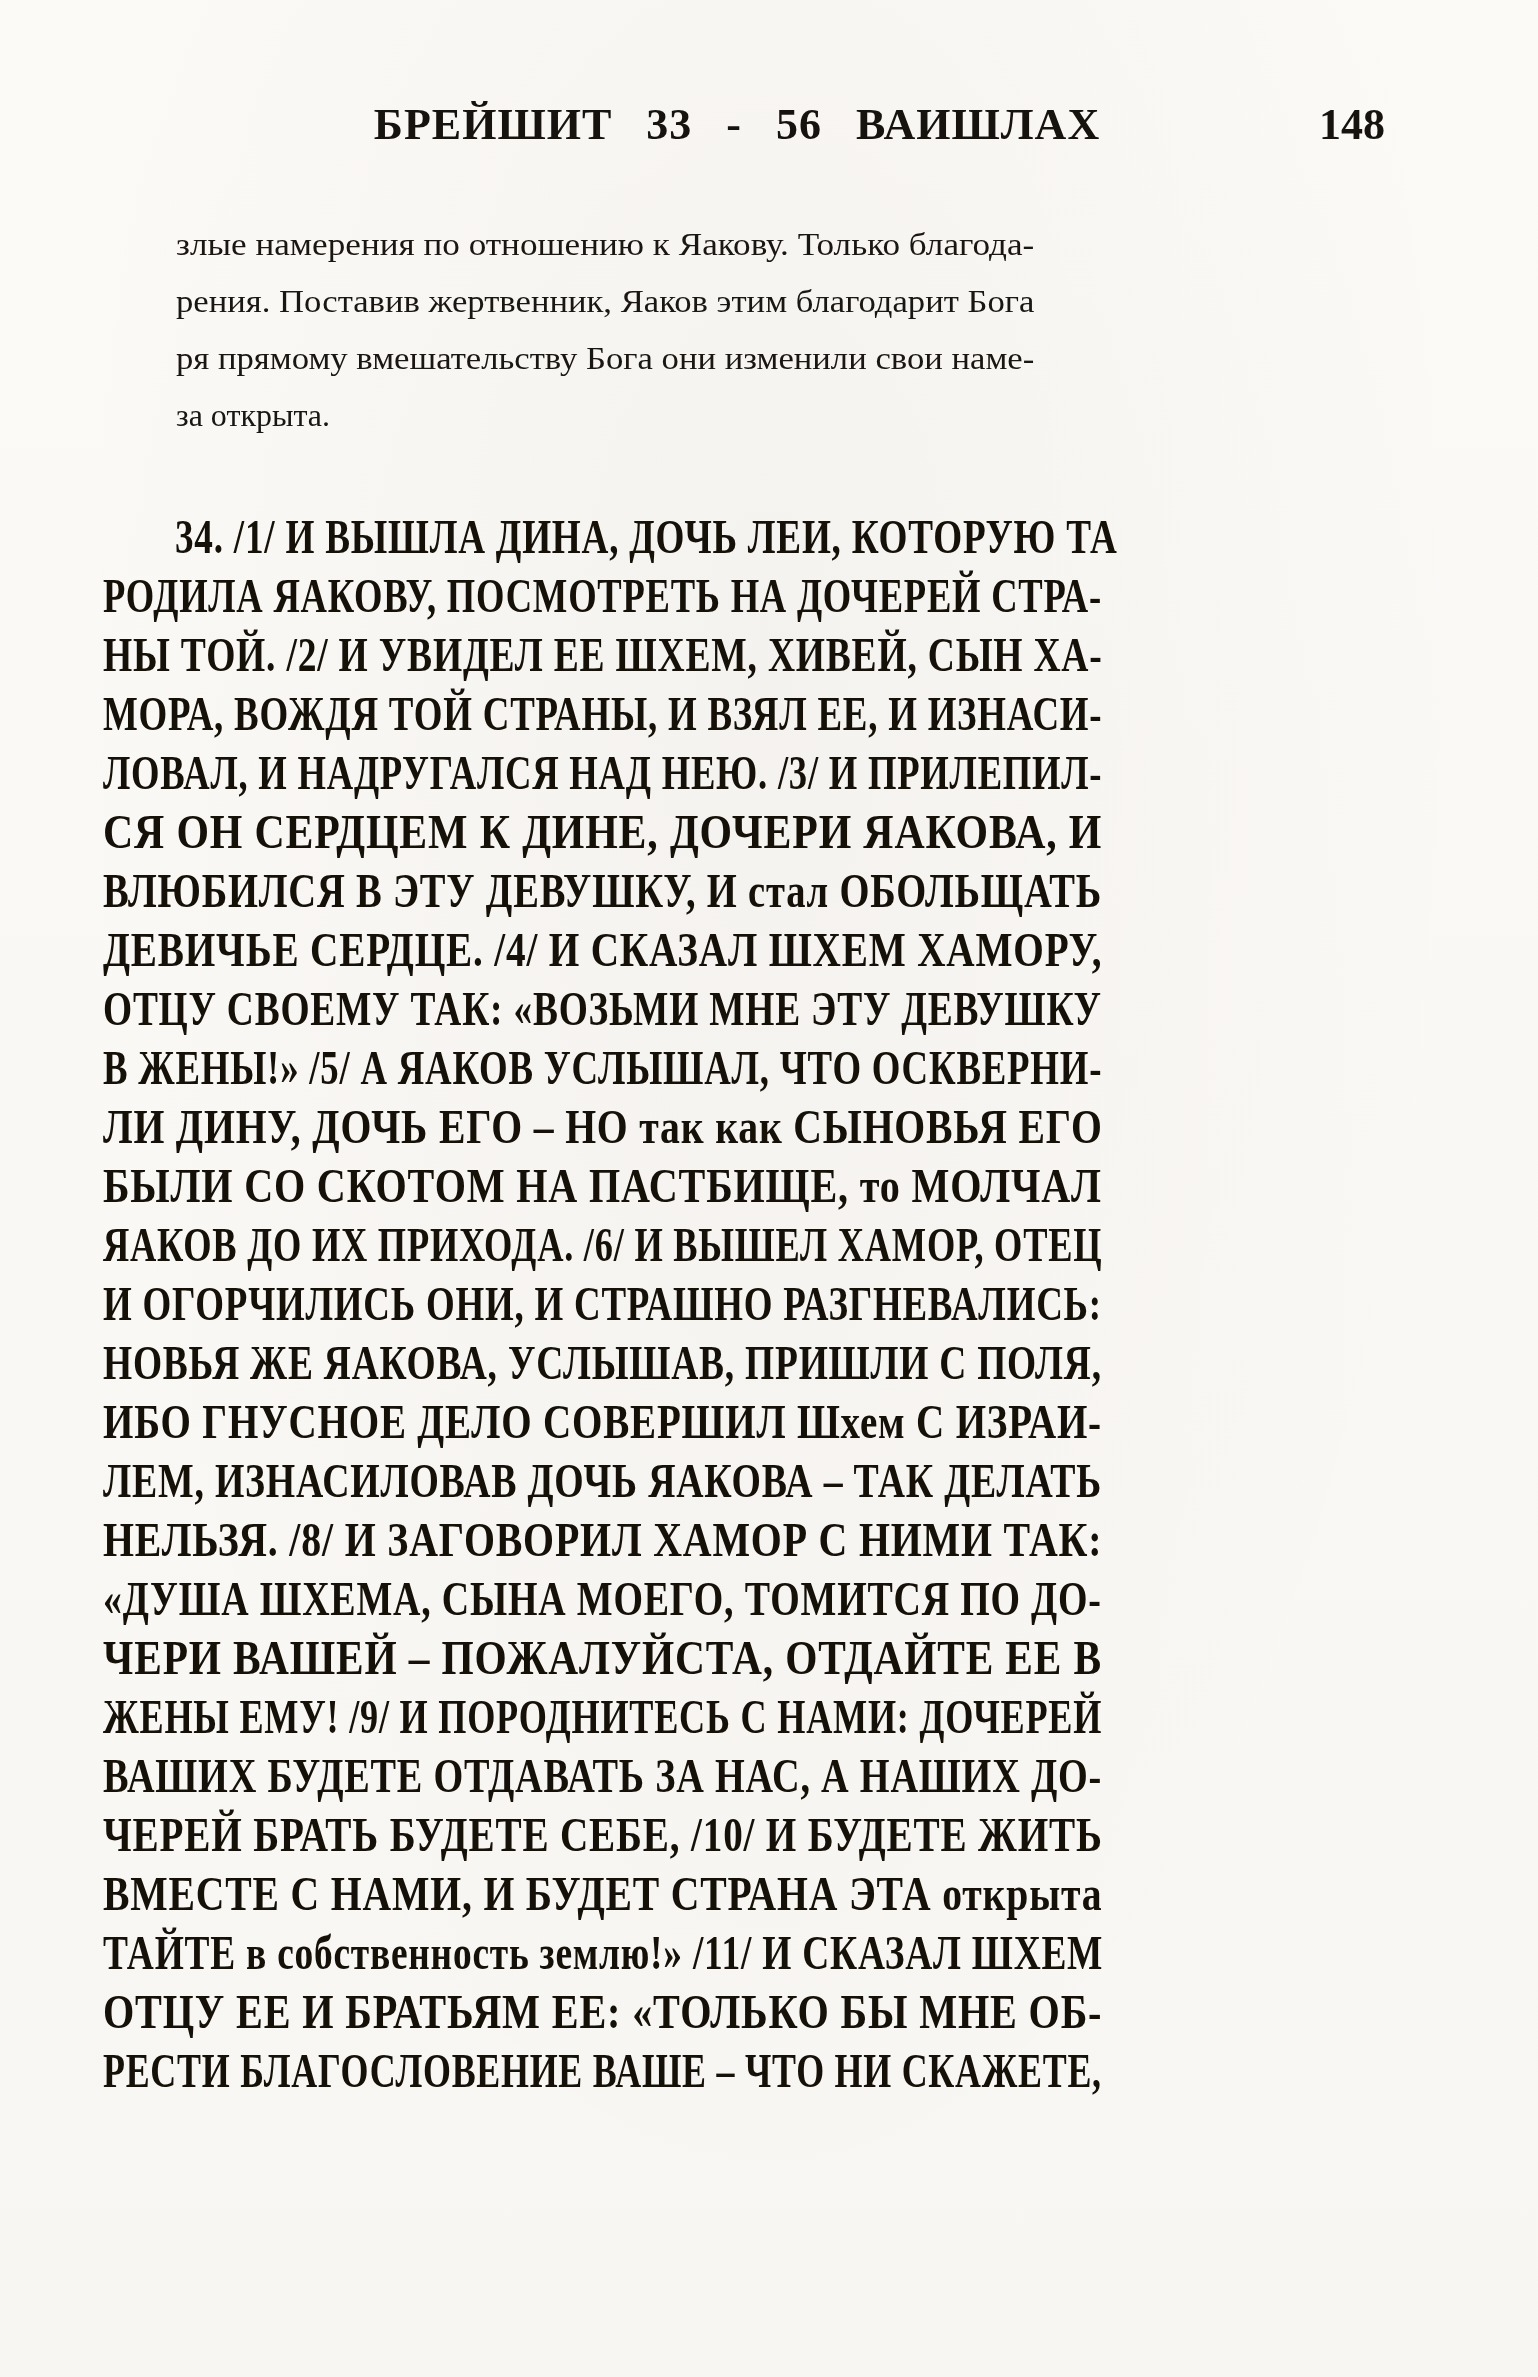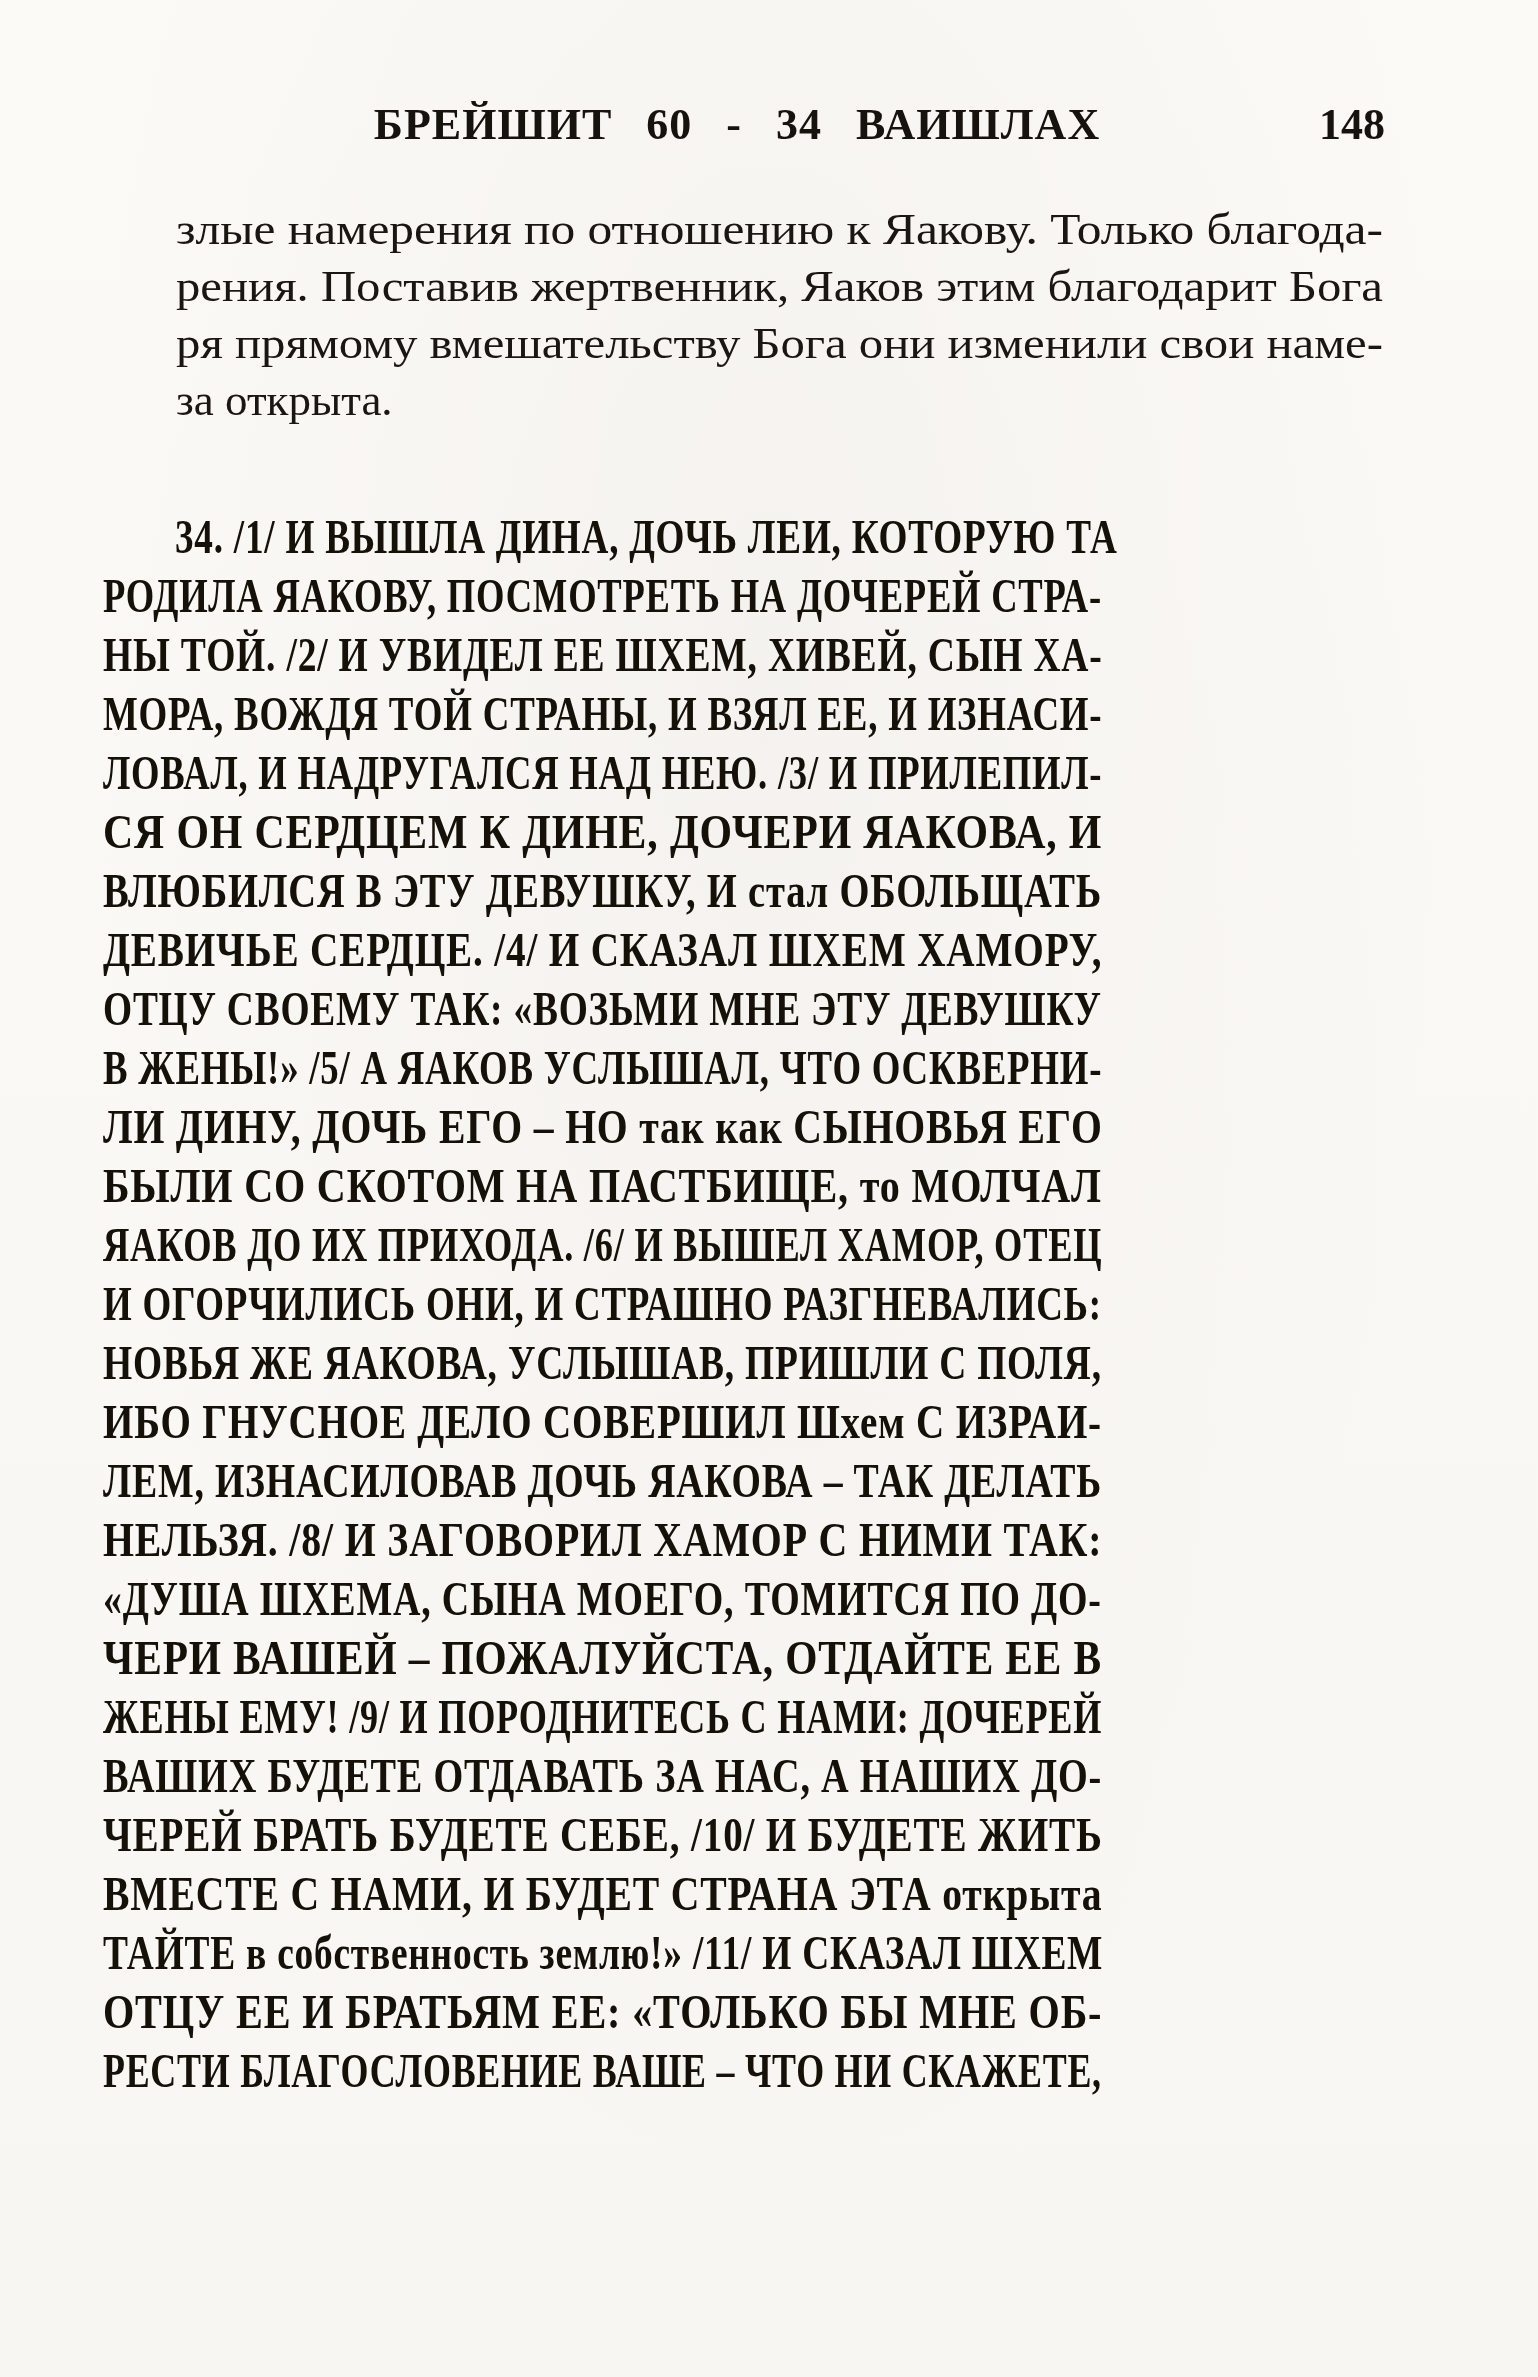--- a/index.html
+++ b/index.html
@@ -20,40 +20,40 @@
     font-weight:bold; font-size:44px; line-height:51px;
     letter-spacing:1px; word-spacing:22px;
     color:#16120d;
   }
   .page-number{
     position:absolute; top:99px; right:153px;
     font-weight:bold; font-size:44px; line-height:51px;
     color:#16120d;
   }
   .commentary{
-    position:absolute; left:176px; top:201px; width:1195px;
-    font-size:45px; line-height:57px;
+    position:absolute; left:176px; top:216px; width:1195px;
+    font-size:32px; line-height:57px;
     color:#1a1611;
   }
   .verses{
     position:absolute; left:103px; top:507px; width:1268px;
     font-size:48px; line-height:59px;
     font-weight:bold; letter-spacing:1px;
     color:#151109;
   }
   .line{white-space:nowrap;}
   .line.indent{padding-left:72px;}
   .fit{display:inline-block; white-space:nowrap; transform-origin:0 58%;}
 </style>
 </head>
 <body>
 
 <div class="page">
 
-  <header class="running-head">БРЕЙШИТ 60 - 34 ВАИШЛАХ</header>
+  <header class="running-head">БРЕЙШИТ 33 - 56 ВАИШЛАХ</header>
 
   <div class="page-number">148</div>
 
   <section class="commentary">
       <div class="line"><span class="fit" style="transform: scaleX(1.09854);">злые намерения по отношению к Яакову. Только благода-</span></div>
       <div class="line"><span class="fit" style="transform: scaleX(1.08271);">рения. Поставив жертвенник, Яаков этим благодарит Бога</span></div>
       <div class="line"><span class="fit" style="transform: scaleX(1.0835);">ря прямому вмешательству Бога они изменили свои наме-</span></div>
       <div class="line flush"><span class="fit" style="transform: scaleX(1);">за открыта.</span></div>
     </section>
 

